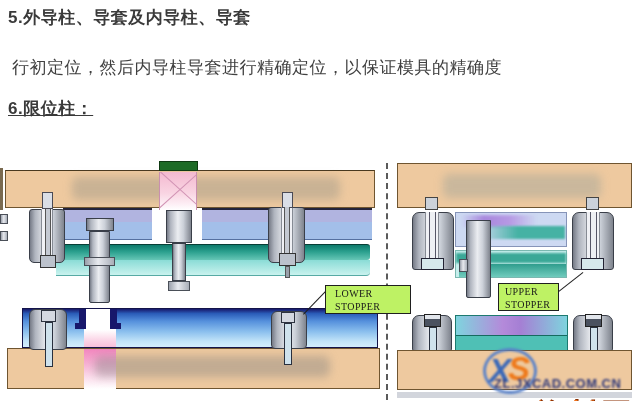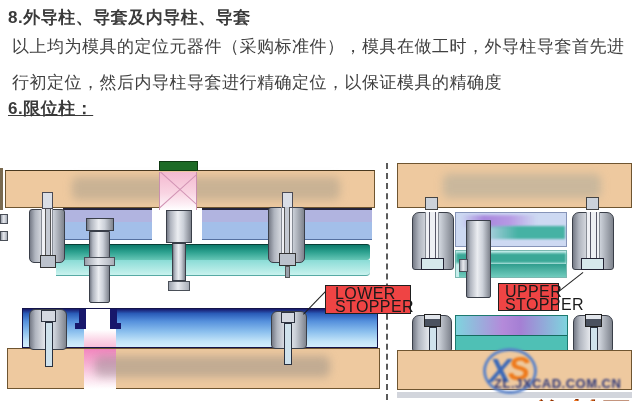--- a/index.html
+++ b/index.html
@@ -6,37 +6,36 @@
   #canvas{position:relative;width:640px;height:401px;background:#ffffff;overflow:hidden;
           font-family:"Liberation Sans",sans-serif;}
   .abs{position:absolute;}
   .txt-h{font-size:17px;font-weight:600;color:#3a3a3a;letter-spacing:.5px;white-space:nowrap;}
   .txt-b{font-size:17px;font-weight:500;color:#404040;letter-spacing:.5px;white-space:nowrap;line-height:21px;}
   .tan{background:#eec99f;border:1px solid #6f5530;box-sizing:border-box;}
   .metal{background:linear-gradient(90deg,#767b87 0%,#b0b5bf 15%,#ebedf1 45%,#ccd1d9 68%,#7f848e 100%);
          border:1px solid #3a3f49;box-sizing:border-box;}
   .metal2{background:linear-gradient(90deg,#9aa0ab,#e8eaef 45%,#a8aeb8);border:1px solid #4a4f58;box-sizing:border-box;}
   .blurband{filter:blur(4px);border-radius:6px;}
-  .callout{position:absolute;background:#ef4444;border:1.5px solid #1f1f1f;z-index:30;
-           font-family:Liberation Sans, sans-serif;font-size:16px;line-height:12.5px;color:#1a1a1a;
+  .callout{position:absolute;background:#bef264;border:1.5px solid #1f1f1f;z-index:30;
+           font-family:Liberation Serif, serif;font-size:10px;line-height:12.5px;color:#1a1a1a;
            padding:2px 3px 1px 9px;letter-spacing:.4px;box-sizing:border-box;}
   .leader{position:absolute;height:0;border-top:1.4px solid #1f1f1f;transform-origin:0 0;z-index:29;}
   .slot{background:#f0f1f5;border-left:1px solid #868b94;border-right:1px solid #868b94;box-sizing:border-box;}
   .bolt-stem{background:#cfe2ec;border:1px solid #29303e;box-sizing:border-box;}
   .navy{background:#17176b;}
   .wm{z-index:40;}
 </style>
 </head>
 <body>
 
 <div id="canvas">
 
-  <div class="abs txt-h" style="left:8px;top:6px;">8.外导柱、导套及内导柱、导套</div>
-  <div class="abs txt-b" style="left:12px;top:36px;">以上均为模具的定位元器件（采购标准件），模具在做工时，外导柱导套首先进</div>
-  <div class="abs txt-b" style="left:12px;top:72px;text-align:right;">行初定位，然后内导柱导套进行精确定位，以保证模具的精确度</div>
+  <div class="abs txt-h" style="left:8px;top:6px;">5.外导柱、导套及内导柱、导套</div>
+  <div class="abs txt-b" style="left:12px;top:57px;text-align:right;">行初定位，然后内导柱导套进行精确定位，以保证模具的精确度</div>
   <div class="abs txt-h" style="left:8px;top:97px;text-decoration:underline;">6.限位柱：</div>
 
   <div class="abs" style="left:0;top:168px;width:3px;height:42px;background:#7a6a50;"></div>
   <div class="abs metal2" style="left:0;top:214px;width:8px;height:10px;"></div>
   <div class="abs metal2" style="left:0;top:231px;width:8px;height:10px;"></div>
 
   <div class="abs tan" style="left:5px;top:170px;width:370px;height:38px;border-top-color:#49391f;"></div>
   <div class="abs blurband" style="left:72px;top:177px;width:268px;height:23px;background:rgba(143,143,132,.38);"></div>
 
   <div class="abs" style="left:159px;top:161px;width:39px;height:10px;background:#1d6b26;border:1px solid #0e3a12;box-sizing:border-box;"></div>

